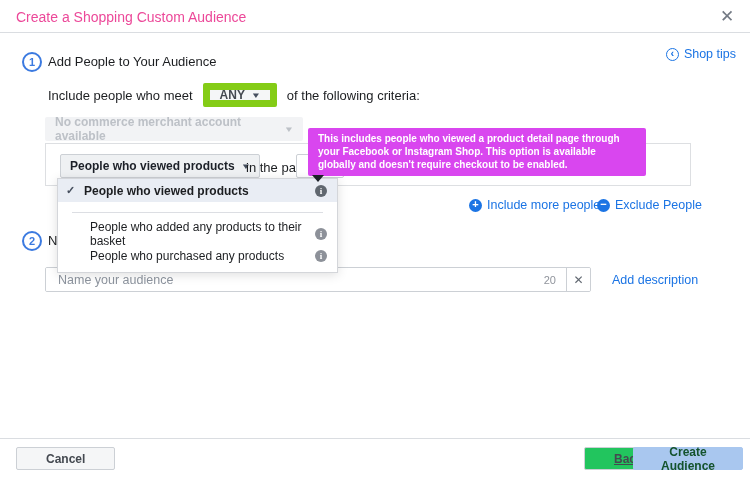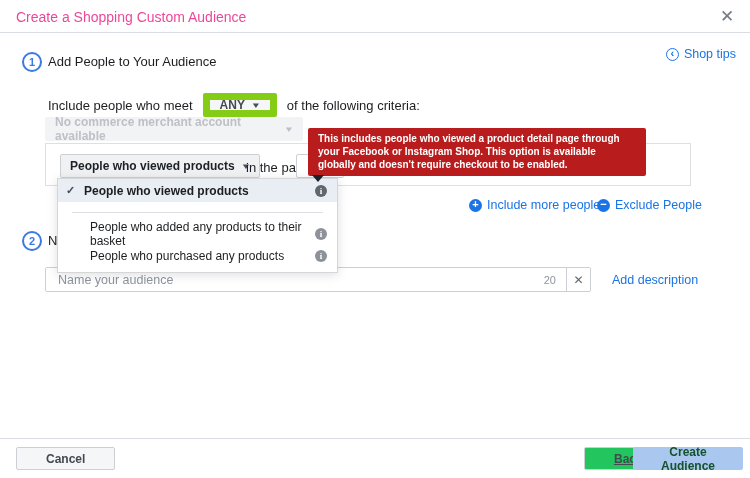--- a/index.html
+++ b/index.html
@@ -20,40 +20,40 @@
   
   .step-circle{position:absolute;width:16px;height:16px;border:2px solid #3b7ae0;border-radius:50%;color:#3b7ae0;
     font-size:11px;font-weight:bold;display:flex;align-items:center;justify-content:center;}
   .step1-circle{left:22px;top:52px;}
   .step2-circle{left:22px;top:231px;}
   .step-heading{position:absolute;font-size:13px;font-weight:normal;color:#1c1e21;}
   .step1-heading{left:48px;top:54px;}
   .step2-heading{left:48px;top:233px;}
 
   
-  .criteria-line{position:absolute;left:48px;top:93px;display:flex;align-items:center;gap:10px;font-size:13px;color:#1c1e21;}
+  .criteria-line{position:absolute;left:48px;top:83px;display:flex;align-items:center;gap:10px;font-size:13px;color:#1c1e21;}
   .btn-select{height:24px;box-sizing:border-box;background:#f5f6f7;border:7px solid #84cc16;border-radius:2px;
     display:inline-flex;align-items:center;padding:0 10px;font-size:12px;font-weight:bold;color:#444950;cursor:pointer;}
   .caret{font-size:8px;margin-left:7px;color:#464f5e;transform:scaleX(1.3);}
 
   
   .merchant-dd{position:absolute;left:45px;top:117px;width:258px;height:24px;box-sizing:border-box;background:#f2f3f5;
     border-radius:2px;display:flex;align-items:center;padding:0 10px;font-size:12px;font-weight:bold;color:#bdc1c7;cursor:default;}
   .merchant-dd .caret{color:#bdc1c7;}
 
   
   .criteria-box{position:absolute;left:45px;top:143px;width:646px;height:43px;box-sizing:border-box;border:1px solid #dddfe2;background:#fff;}
   .event-dd{position:absolute;left:60px;top:154px;height:24px;box-sizing:border-box;background:#eff1f3;border:1px solid #ccd0d5;
     border-radius:2px;display:inline-flex;align-items:center;padding:0 9px;font-size:12px;font-weight:bold;color:#1c2028;cursor:pointer;z-index:2;}
   .in-the-past{position:absolute;left:246px;top:160px;font-size:13px;color:#1c1e21;z-index:2;}
   .days-input{position:absolute;left:296px;top:154px;width:48px;height:24px;box-sizing:border-box;border:1px solid #ccd0d5;
     border-radius:2px;background:#fff;z-index:2;font-size:12px;padding:0 6px;}
 
   
-  .tooltip{position:absolute;left:308px;top:128px;width:338px;box-sizing:border-box;background:#b91c1c;border-radius:2px;
+  .tooltip{position:absolute;left:308px;top:128px;width:338px;box-sizing:border-box;background:#d946ef;border-radius:2px;
     padding:4px 10px 5px 10px;color:#fff;font-size:10px;font-weight:bold;line-height:13px;z-index:30;}
   .tooltip-line{white-space:nowrap;}
   .tooltip-arrow{position:absolute;left:312px;top:175px;width:0;height:0;border-left:6px solid transparent;
     border-right:6px solid transparent;border-top:7px solid #1d2129;z-index:31;}
 
   
   .menu{position:absolute;left:57px;top:178px;width:281px;box-sizing:border-box;background:#fff;border:1px solid #d4d6da;
     box-shadow:0 2px 10px rgba(0,0,0,0.13);z-index:20;padding-bottom:5px;}
   .menu-item{height:23px;display:flex;align-items:center;padding:0 10px 0 8px;font-size:12px;color:#1c1e21;cursor:pointer;}
   .menu-item.selected{background:#e9edf4;font-weight:bold;}

